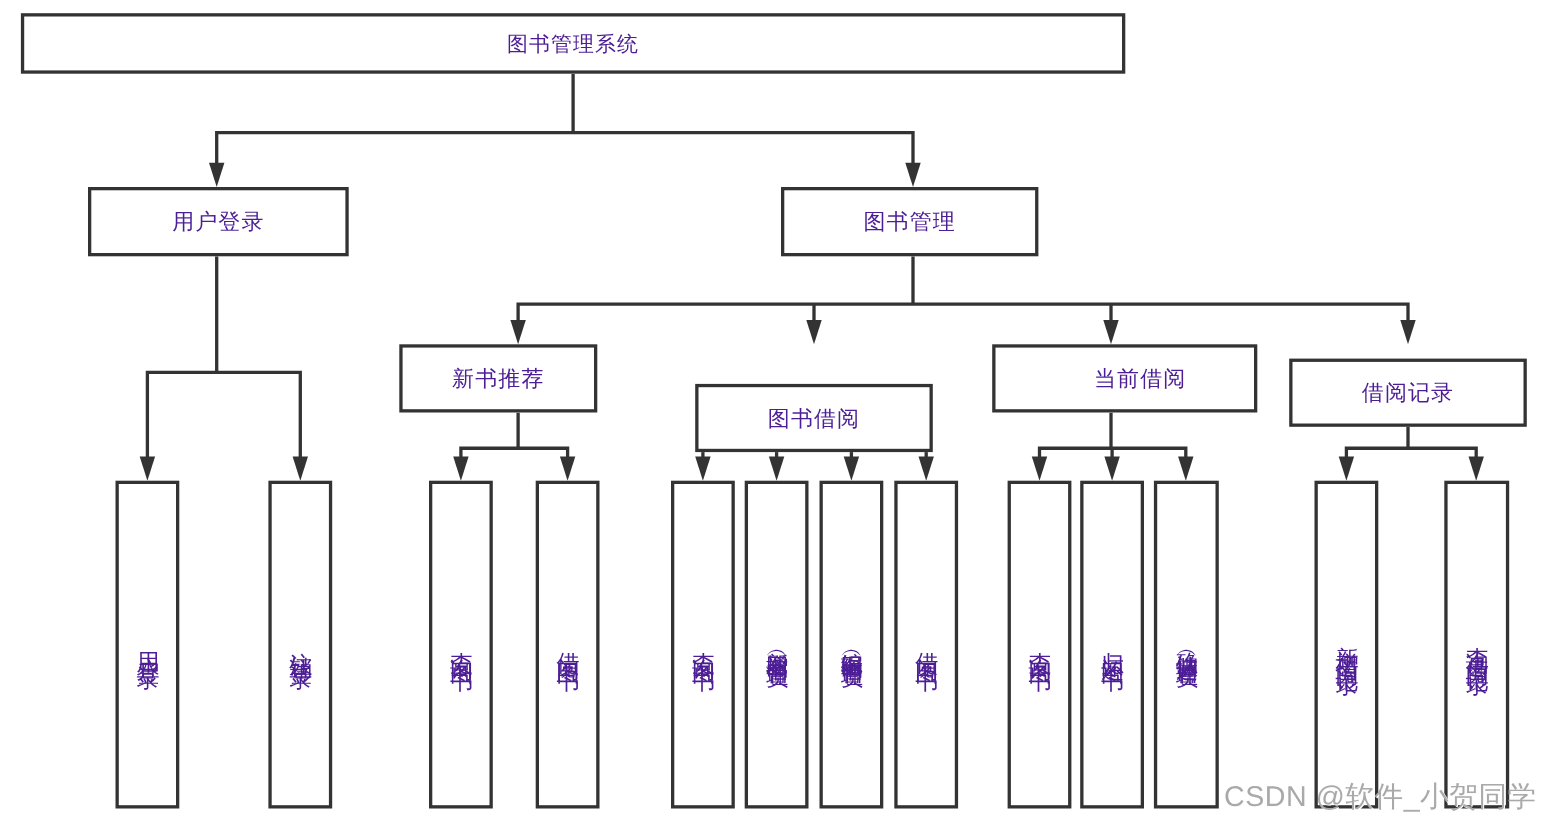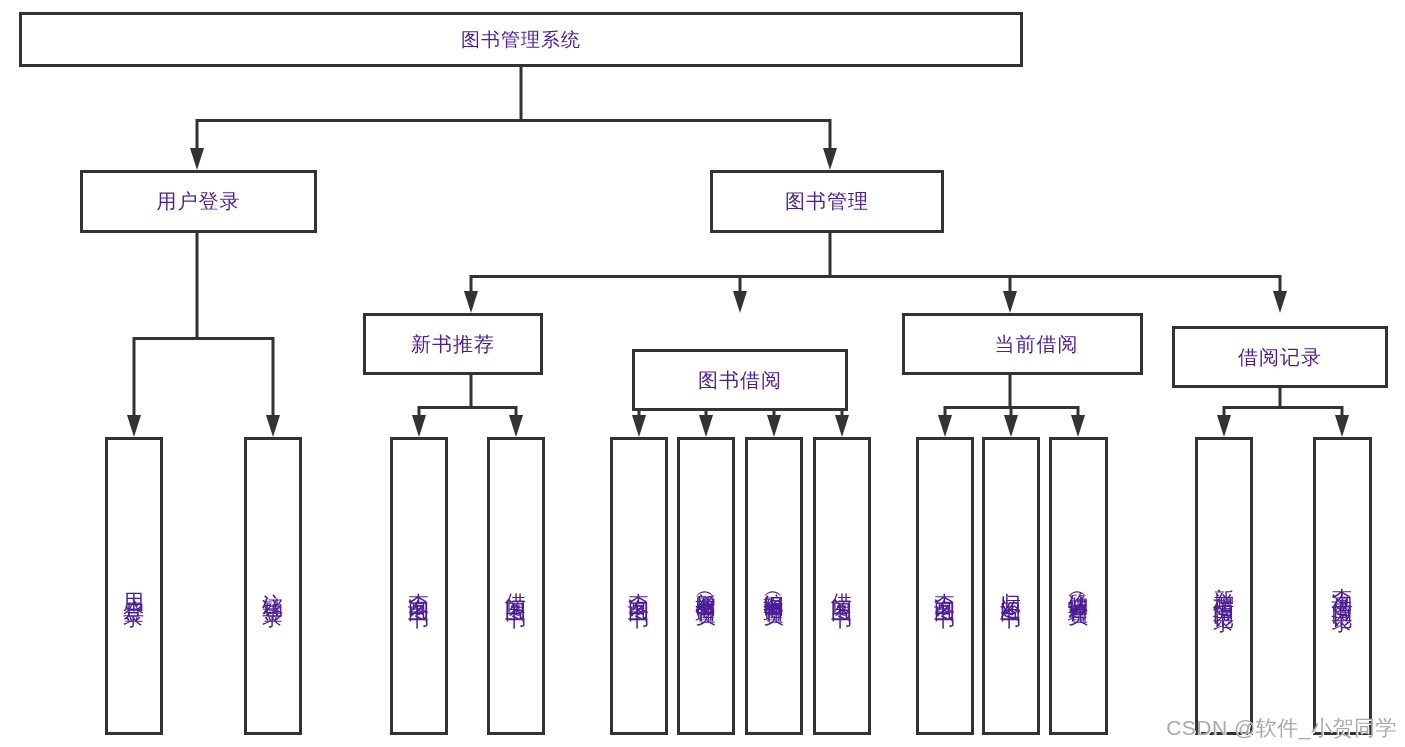--- a/index.html
+++ b/index.html
@@ -33,21 +33,21 @@
     letter-spacing:5px;
     line-height:1;
     padding:6px 0;
   }
   .node.leaf.long{letter-spacing:2px;font-size:20px;}
   #watermark{
     position:absolute;
     right:8px;
     bottom:5px;
     color:#a9a9a9;
-    font-size:21px;
+    font-size:26px;
     letter-spacing:0.5px;
     z-index:5;
     text-shadow:1px 1px 0 #fdfdfd;
     white-space:nowrap;
   }
 </style>
 </head>
 <body>
 
 <div id="canvas">

